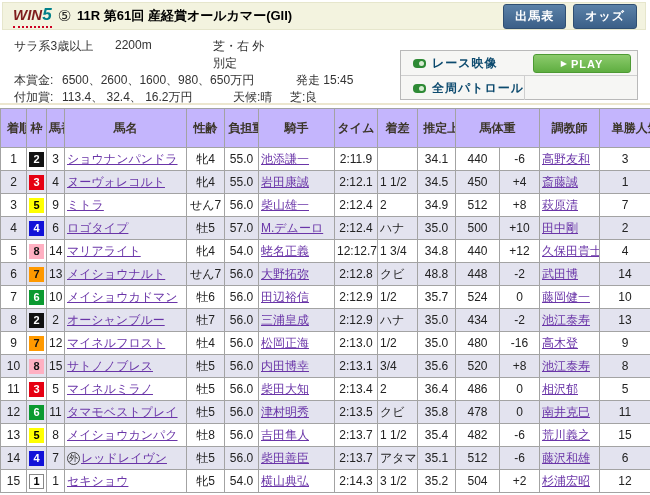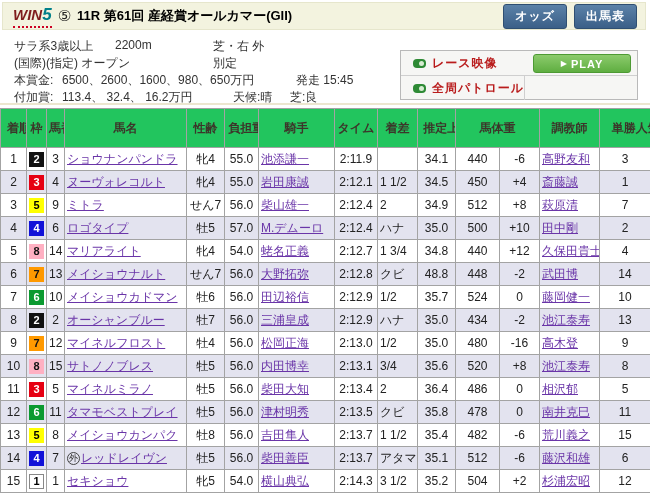--- a/index.html
+++ b/index.html
@@ -39,37 +39,37 @@
   }
   .media-row{height:24px;display:flex;align-items:center;position:relative;}
   .media-row + .media-row{border-top:1px solid #cfcfcf;}
   .media-vline{position:absolute;left:123px;top:0;bottom:0;width:1px;background:#cfcfcf;}
   .media-bullet{
     display:inline-block;width:13px;height:9px;border-radius:4px;
     background:#2e8a35;margin:0 6px 0 12px;position:relative;
   }
   .media-bullet:after{content:"";position:absolute;right:2px;top:2px;width:5px;height:5px;
     border-radius:50%;background:#d7ecd2;}
-  .media-label{font-weight:bold;color:#b91c1c;font-size:12px;letter-spacing:1px;text-align:right;}
+  .media-label{font-weight:bold;color:#0c4a6e;font-size:12px;letter-spacing:1px;text-align:right;}
   .play-btn{
     position:absolute;left:132px;top:3px;width:96px;height:17px;
     background:linear-gradient(#8ccb6c,#5fae41);
     border:1px solid #4d9a33;border-radius:3px;color:#fff;
     font-weight:bold;font-size:11px;display:flex;align-items:center;justify-content:center;
     cursor:pointer;letter-spacing:1px;
   }
   .play-btn .play-ico{font-size:8px;margin-right:3px;}
   
   table.results{
     position:absolute;left:0;top:108px;width:650px;
     border-collapse:collapse;table-layout:fixed;font-size:12px;
   }
   .results th,.results td{border:1px solid #a3a3a3;overflow:hidden;white-space:nowrap;}
   .results thead th{
-    background:#22c55e;color:#3c362a;font-weight:bold;height:38px;
+    background:#c4b5fd;color:#3c362a;font-weight:bold;height:38px;
     text-align:center;vertical-align:middle;line-height:1.2;padding:0;
   }
   .results thead .wrapspan{display:inline-block;word-break:break-all;line-height:1.25;}
   .results thead .w1{width:1.1em;}
   .results thead .w2{width:2.2em;}
   .results td{height:22px;padding:0 2px;vertical-align:middle;color:#222;}
   .results tbody tr:nth-child(even) td{background:#e3e3ef;}
   .results tbody tr:nth-child(odd) td{background:#ffffff;}
   .td-c{text-align:center;}
   .td-l{text-align:left;padding-left:4px;}
@@ -96,30 +96,29 @@
 <body>
 
 <div class="titlebar">
   <span class="win5">
       <span class="win">WIN</span>
       <span class="five">5</span>
     </span>
   <span class="circle-num">⑤</span>
   <span class="race-title">11R 第61回 産経賞オールカマー(GII)</span>
   <span class="titlebar-buttons">
+    <button class="tb-btn">出馬表</button>
     <button class="tb-btn">オッズ</button>
-    <button class="tb-btn">出馬表</button>
   </span>
 </div>
 
 <div class="info">
   <span class="t" style="left:14px;top:2px;">サラ系3歳以上</span>
   <span class="t" style="left:115px;top:2px;">2200m</span>
   <span class="t" style="left:213px;top:2px;">芝・右 外</span>
-  <span class="t" style="left:14px;top:19px;">(国際)(指定) オープン</span>
   <span class="t" style="left:213px;top:19px;">別定</span>
   <span class="t" style="left:14px;top:36px;">本賞金:</span>
   <span class="t" style="left:62px;top:36px;">6500、2600、1600、980、650万円</span>
   <span class="t" style="left:296px;top:36px;">発走 15:45</span>
   <span class="t" style="left:14px;top:53px;">付加賞:</span>
   <span class="t" style="left:62px;top:53px;">113.4、 32.4、 16.2万円</span>
   <span class="t" style="left:233px;top:53px;">天候:晴</span>
   <span class="t" style="left:290px;top:53px;">芝:良</span>
 </div>
 <div class="sep-line"></div>
@@ -240,21 +239,21 @@
     <td class="td-c">2</td>
   </tr>
       <tr>
     <td class="td-c">5</td>
     <td class="td-c"><span class="frame-badge frame-8">8</span></td>
     <td class="td-c">14</td>
     <td class="td-l"><span class="link">マリアライト</span></td>
     <td class="td-c">牝4</td>
     <td class="td-c">54.0</td>
     <td class="td-l"><span class="link">蛯名正義</span></td>
-    <td class="td-c">2:12.7</td>
+    <td class="td-c">12:12.7</td>
     <td class="td-l">1 3/4</td>
     <td class="td-c">34.8</td>
     <td class="td-c">440</td>
     <td class="td-c">+12</td>
     <td class="td-l"><span class="link">久保田貴士</span></td>
     <td class="td-c">4</td>
   </tr>
       <tr>
     <td class="td-c">6</td>
     <td class="td-c"><span class="frame-badge frame-7">7</span></td>

